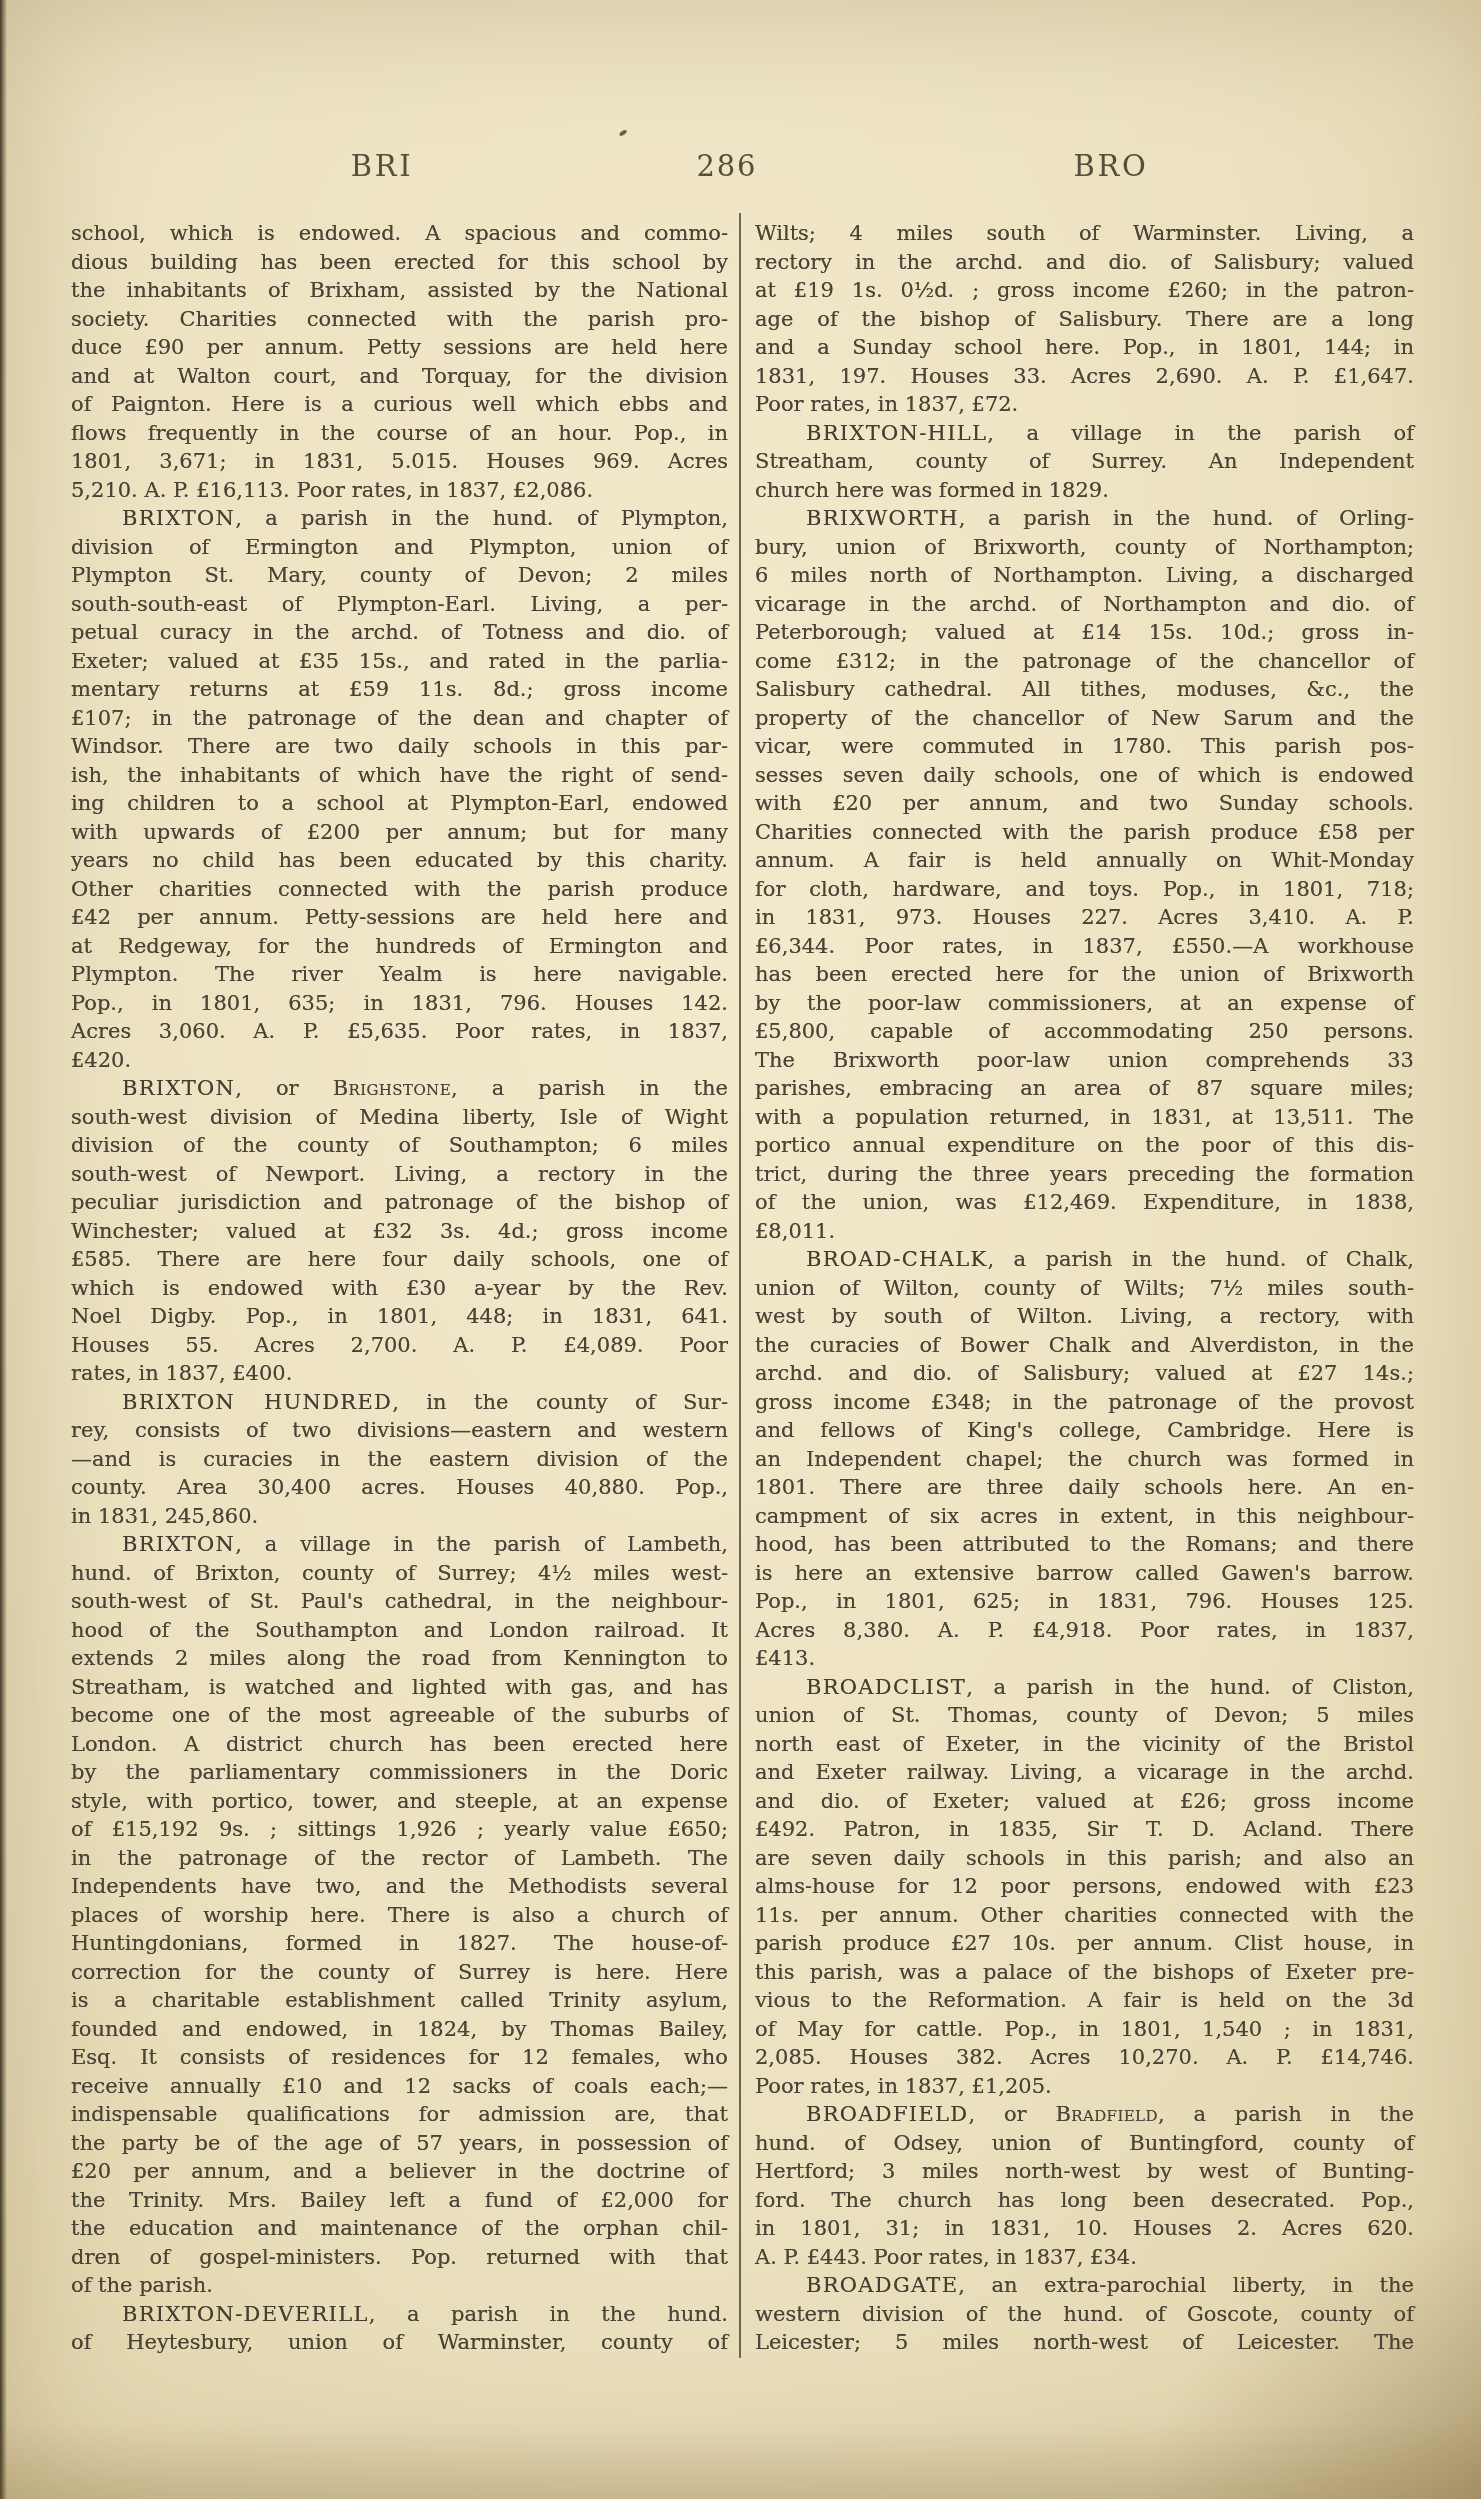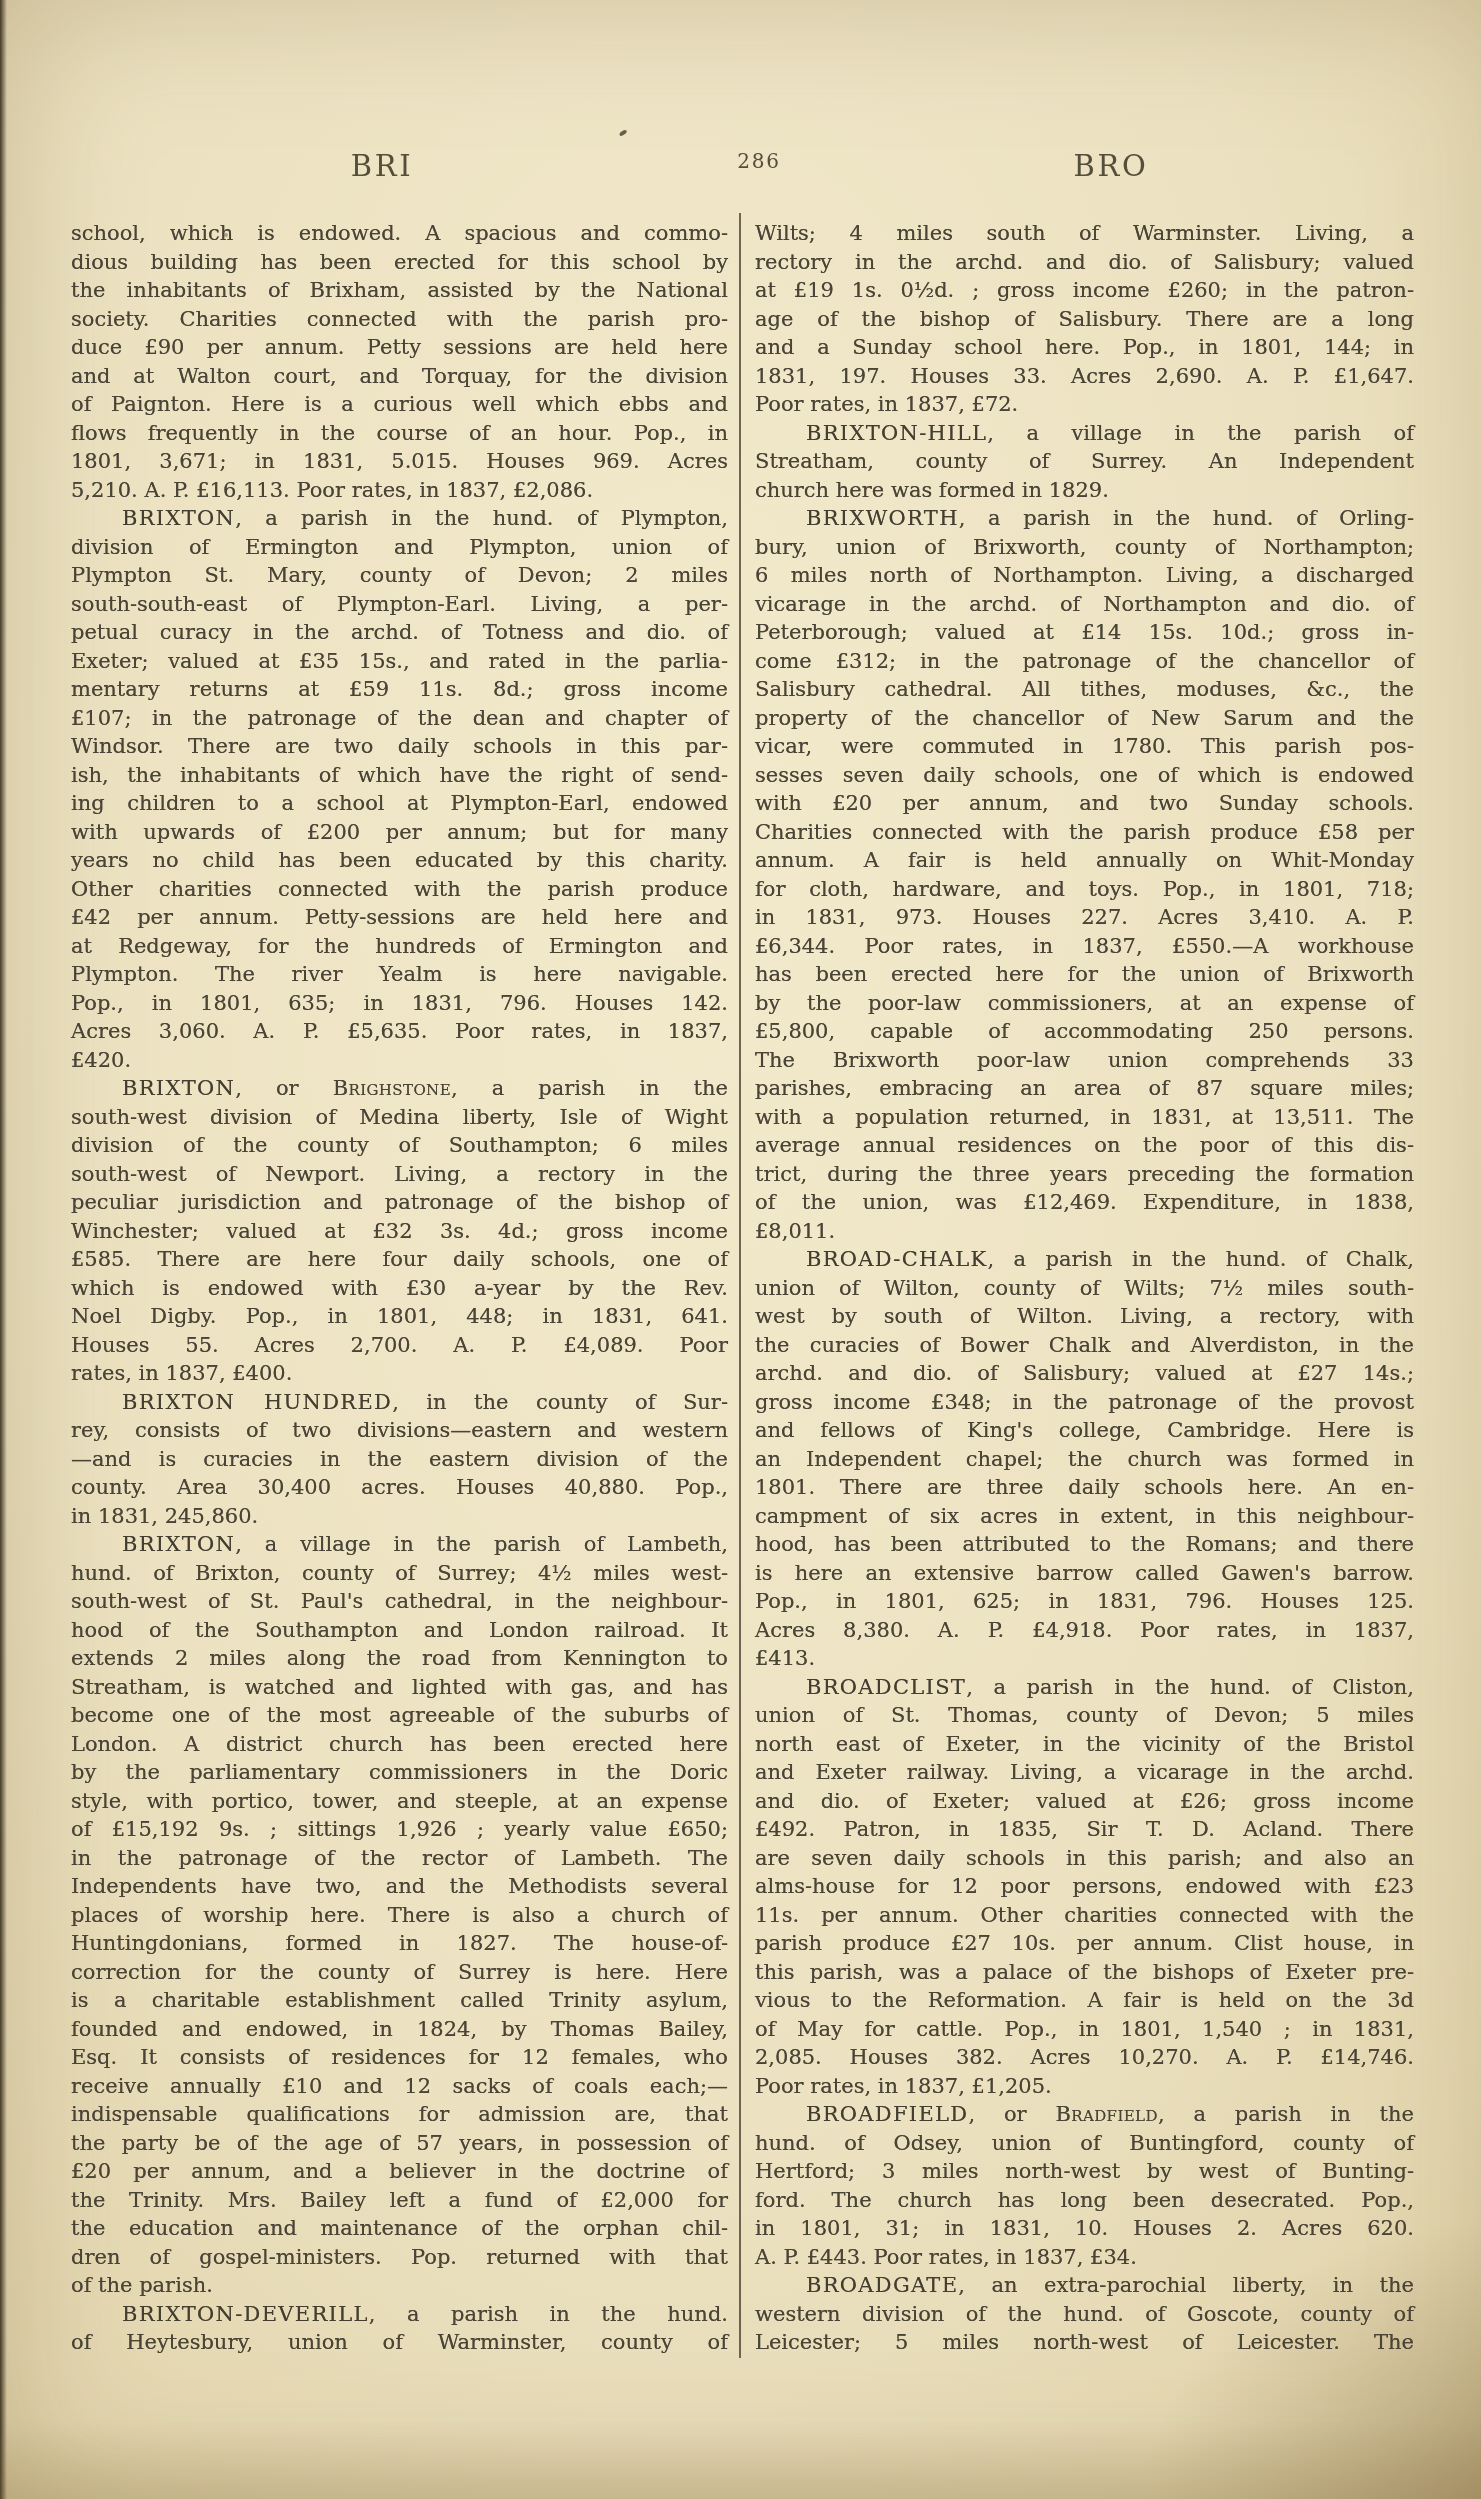--- a/index.html
+++ b/index.html
@@ -33,21 +33,21 @@
 
   .running-head{
     position:absolute;top:149px;left:0;width:100%;height:41px;
     color:#554e3b;
   }
   .head-word{
     position:absolute;top:0;width:142px;text-align:center;
     font-size:29px;letter-spacing:2.7px;
   }
   .head-word.hw-left{left:311px;}
-  .head-word.hw-page{left:688px;font-size:20px;letter-spacing:1.8px;}
+  .head-word.hw-page{left:656px;font-size:29px;letter-spacing:1.8px;}
   .head-word.hw-right{left:1040px;}
 
   .col-divider{
     position:absolute;left:739px;top:213px;width:1.8px;height:2145px;
     background:#564f3e;opacity:.85;
   }
 
   .column{position:absolute;top:219px;}
   .column.left{left:71px;width:657px;}
   .column.right{left:755px;width:659px;}
@@ -185,21 +185,21 @@
       <div class="line">annum.  A fair is held annually on Whit-Monday</div>
       <div class="line">for cloth, hardware, and toys.  Pop., in 1801, 718;</div>
       <div class="line">in 1831, 973.  Houses 227.  Acres 3,410.  A. P.</div>
       <div class="line">£6,344.  Poor rates, in 1837, £550.—A workhouse</div>
       <div class="line">has been erected here for the union of Brixworth</div>
       <div class="line">by the poor-law commissioners, at an expense of</div>
       <div class="line">£5,800, capable of accommodating 250 persons.</div>
       <div class="line">The Brixworth poor-law union comprehends 33</div>
       <div class="line">parishes, embracing an area of 87 square miles;</div>
       <div class="line">with a population returned, in 1831, at 13,511.  The</div>
-      <div class="line">average annual residences on the poor of this dis-</div>
+      <div class="line">portico annual expenditure on the poor of this dis-</div>
       <div class="line">trict, during the three years preceding the formation</div>
       <div class="line">of the union, was £12,469.  Expenditure, in 1838,</div>
       <div class="line end">£8,011.</div>
       <div class="line ind"><span class="hw">BROAD-CHALK</span><span>, a parish in the hund. of Chalk,</span></div>
       <div class="line">union of Wilton, county of Wilts; 7½ miles south-</div>
       <div class="line">west by south of Wilton.  Living, a rectory, with</div>
       <div class="line">the curacies of Bower Chalk and Alverdiston, in the</div>
       <div class="line">archd. and dio. of Salisbury; valued at £27 14s.;</div>
       <div class="line">gross income £348; in the patronage of the provost</div>
       <div class="line">and fellows of King's college, Cambridge.  Here is</div>

